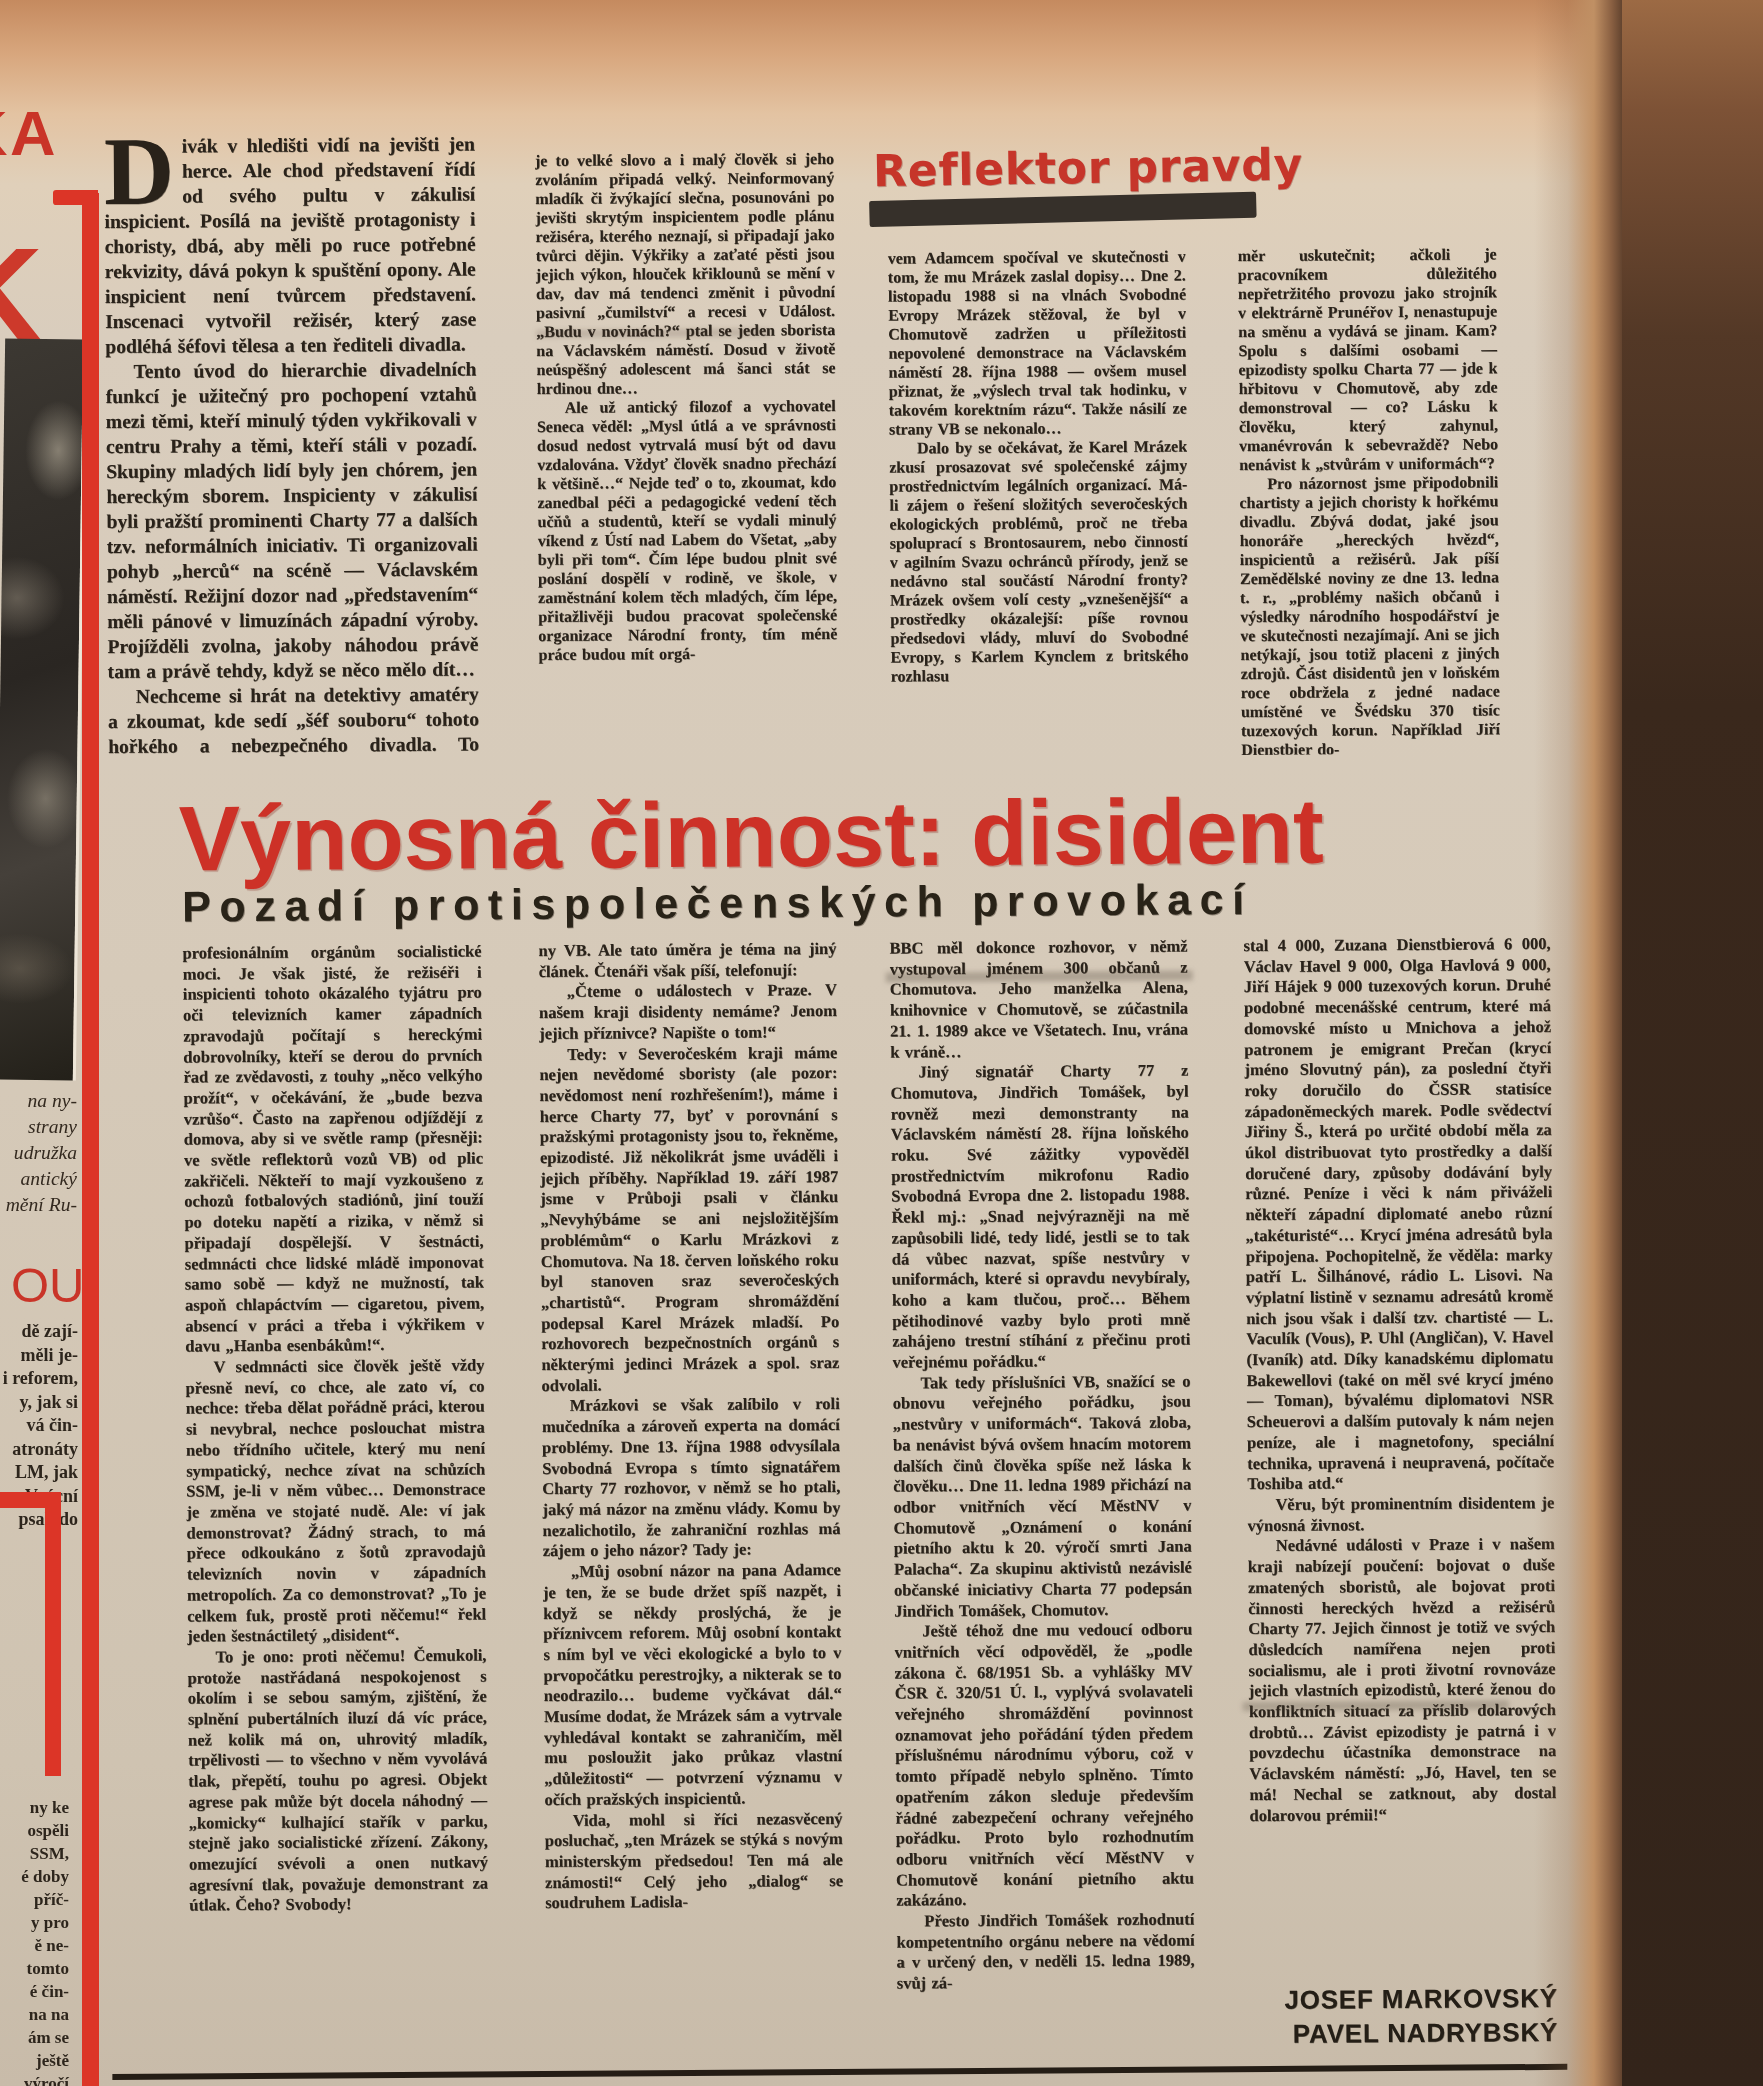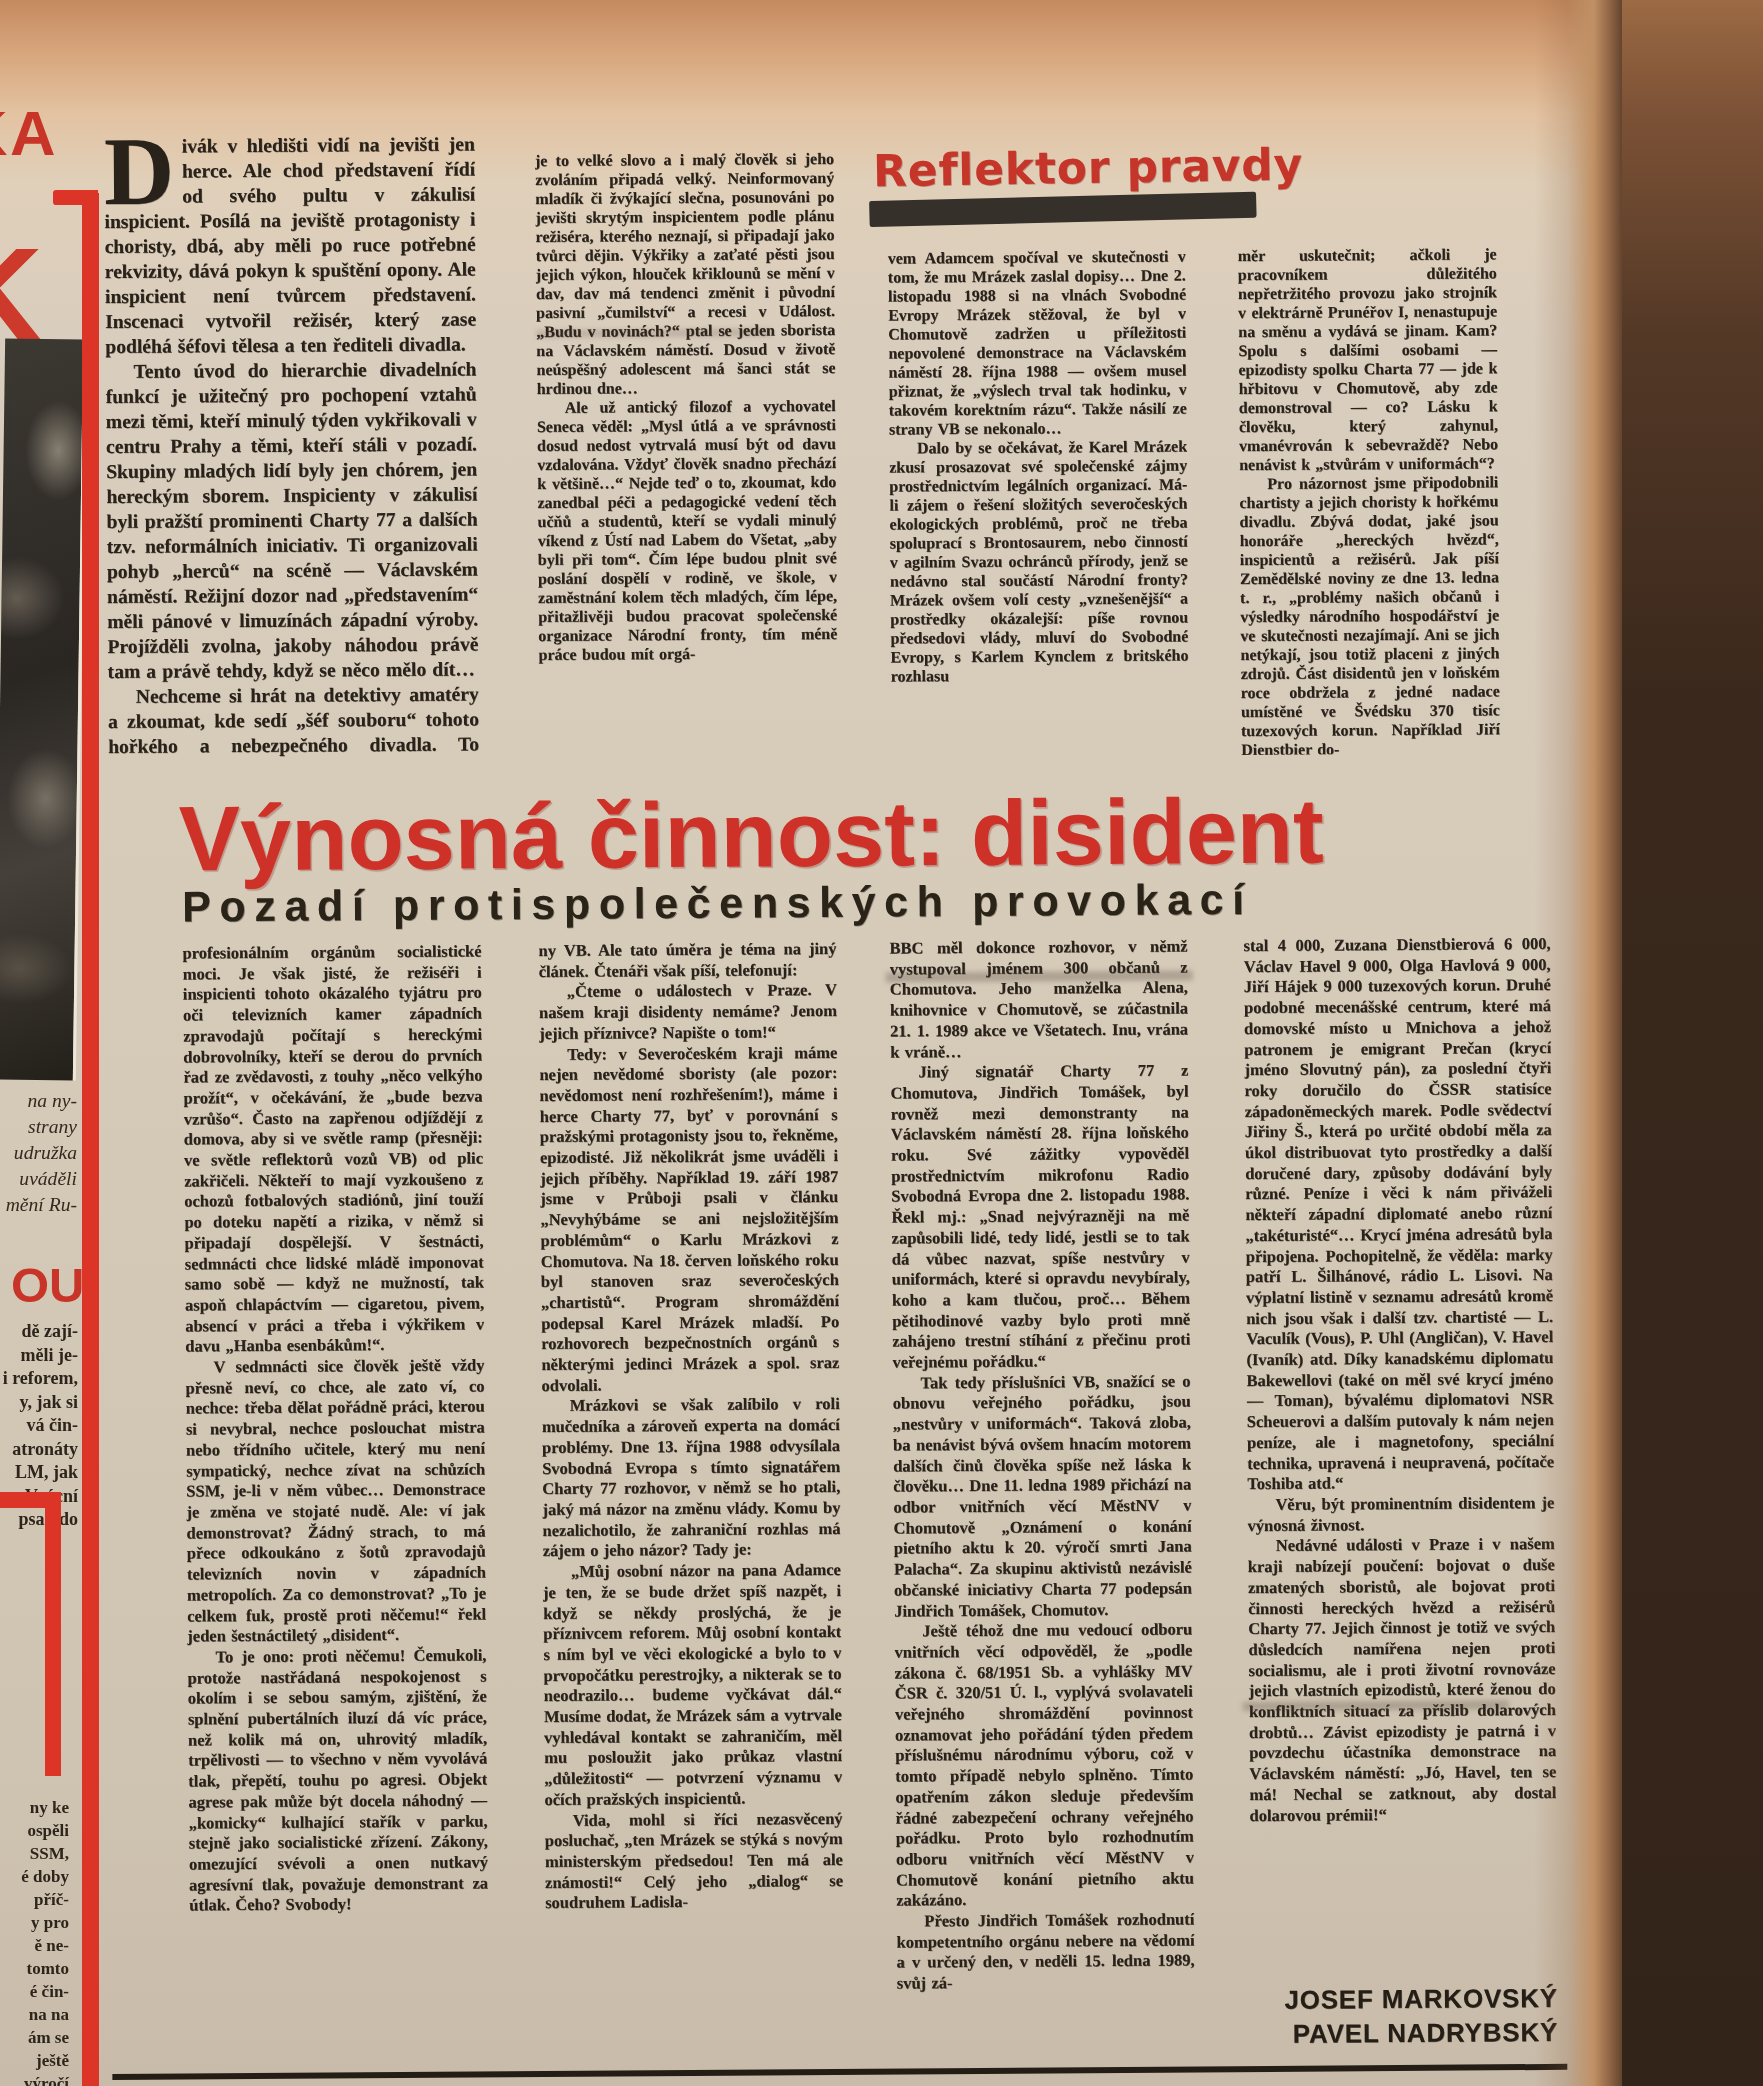--- a/index.html
+++ b/index.html
@@ -28,21 +28,21 @@
     position:absolute;left:0;top:339px;width:78px;height:741px;
     border-right:3.9px solid #eee6d8;transform:rotate(0.8deg);
     background:
       radial-gradient(47px 71px at 70% 15%,rgba(200,190,170,.55),rgba(0,0,0,0) 70%),
       radial-gradient(63px 55px at 20% 35%,rgba(150,140,125,.5),rgba(0,0,0,0) 75%),
       radial-gradient(55px 71px at 60% 62%,rgba(190,180,160,.45),rgba(0,0,0,0) 70%),
       radial-gradient(71px 47px at 30% 85%,rgba(120,110,95,.5),rgba(0,0,0,0) 75%),
       linear-gradient(160deg,#3c3832 0%,#2a2622 45%,#45403a 70%,#232019 100%);
   }
   .adj-italic{position:absolute;left:0;top:1088px;width:77px;font-style:italic;font-weight:normal;font-size:19.6px;line-height:26px;text-align:right;color:#33291f;}
-  .adj-red{position:absolute;left:11px;top:1257px;width:66px;font-family:"Liberation Sans",sans-serif;font-weight:bold;font-size:49px;color:#c93428;text-align:right;}
+  .adj-red{position:absolute;left:11px;top:1257px;width:66px;font-family:"Liberation Sans",sans-serif;font-weight:normal;font-size:49px;color:#c93428;text-align:right;}
   .adj-mid{position:absolute;left:0;top:1320px;width:78px;font-weight:bold;font-size:18px;line-height:23.5px;text-align:right;color:#2d251c;}
   .adj-corner-h{position:absolute;left:0;top:1492px;width:61px;height:15.7px;background:#dc3527;border-radius:0 9.4px 0 0;}
   .adj-corner-v{position:absolute;left:45px;top:1492px;width:15.7px;height:284px;background:#dc3527;}
   .adj-bottom{position:absolute;left:0;top:1796px;width:69px;font-weight:bold;font-size:17px;line-height:23px;text-align:right;color:#2d251c;}
   
   .content{position:absolute;left:0;top:0;width:1622px;height:2087px;transform:rotate(-0.4deg);transform-origin:823px 1019px;}
   .rubric{
     position:absolute;left:879px;top:144px;width:392px;
     font-family:"DejaVu Sans",sans-serif;font-weight:bold;font-size:44px;letter-spacing:0.8px;
     color:#c6352a;transform:rotate(-0.5deg);white-space:nowrap;
@@ -94,21 +94,21 @@
   <div class="paper">
 
     <div class="adj">
       <div class="adj-ka">KA</div>
       <div class="adj-k">K</div>
       <div class="adj-photo"></div>
       <div class="adj-italic plistwrap">
           <div>na ny-</div>
           <div>strany</div>
           <div>udružka</div>
-          <div>uváděli</div>
+          <div>antický</div>
           <div>mění Ru-</div>
         </div>
       <div class="adj-red">OU</div>
       <div class="adj-mid">
           <div>dě zají-</div>
           <div>měli je-</div>
           <div>i reforem,</div>
           <div>y, jak si</div>
           <div>vá čin-</div>
           <div>atronáty</div>

